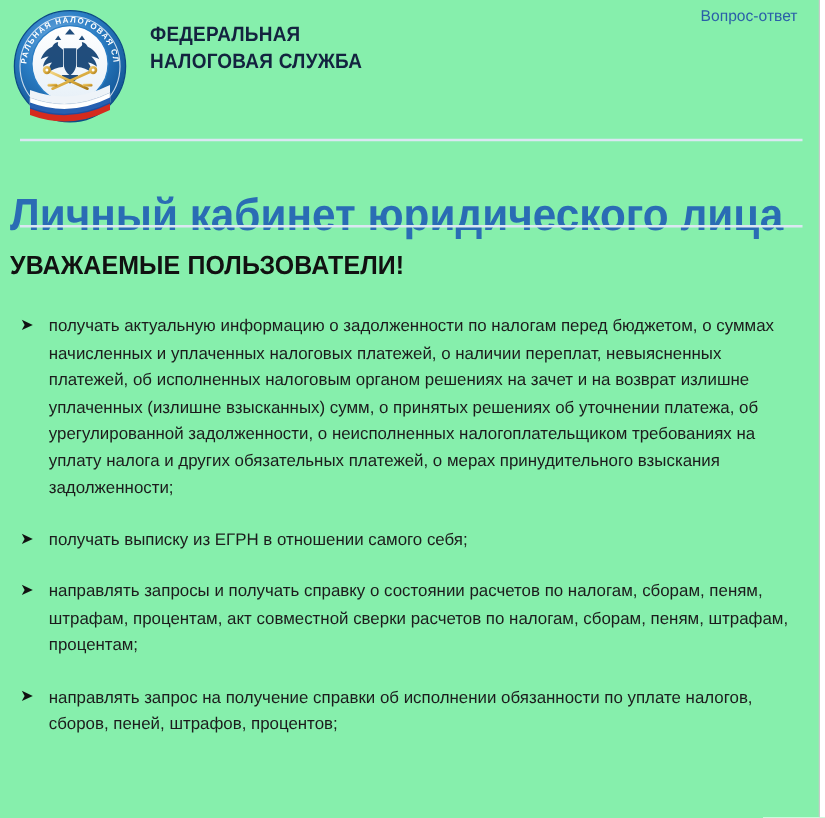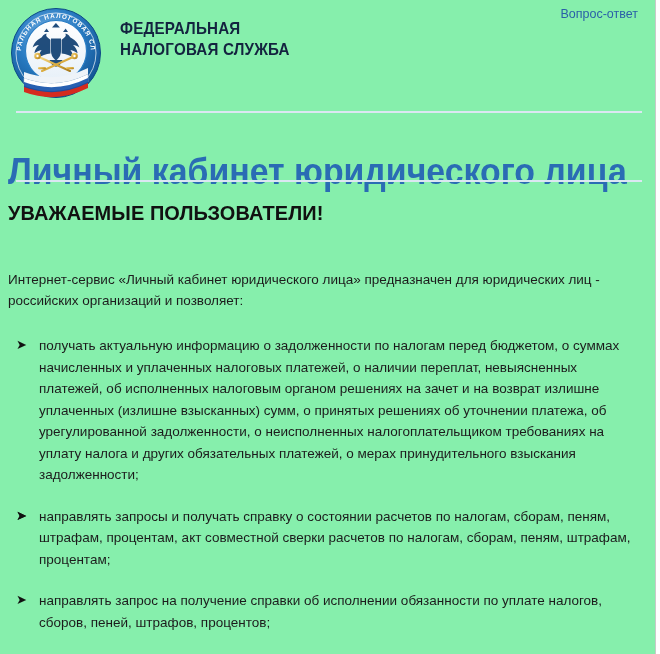--- a/index.html
+++ b/index.html
@@ -267,29 +267,29 @@
     <div class="rule" id="rule-top"></div>
   </div>
 
   <h1 id="main-title">Личный кабинет юридического лица</h1>
   <div class="rule" id="rule-under-title"></div>
 
   <div id="content">
 
     <h2 id="greeting">УВАЖАЕМЫЕ ПОЛЬЗОВАТЕЛИ!</h2>
 
-    <p id="intro">Интернет-сервис «Личный кабинет юридического лица» предназначен для юридических лиц - российских организаций и позволяет:</p>
 
     <ul id="bullets">
       <li>
         <span class="bullet-arrow">➤</span>
         <span>получать актуальную информацию о задолженности по налогам перед бюджетом, о суммах начисленных и уплаченных налоговых платежей, о наличии переплат, невыясненных платежей, об исполненных налоговым органом решениях на зачет и на возврат излишне уплаченных (излишне взысканных) сумм, о принятых решениях об уточнении платежа, об урегулированной задолженности, о неисполненных налогоплательщиком требованиях на уплату налога и других обязательных платежей, о мерах принудительного взыскания задолженности;</span>
       </li>
       <li>
         <span class="bullet-arrow">➤</span>
+        <span>получать выписку из ЕГРН в отношении самого себя;</span>
       </li>
       <li>
         <span class="bullet-arrow">➤</span>
         <span>направлять запросы и получать справку о состоянии расчетов по налогам, сборам, пеням, штрафам, процентам, акт совместной сверки расчетов по налогам, сборам, пеням, штрафам, процентам;</span>
       </li>
       <li>
         <span class="bullet-arrow">➤</span>
         <span>направлять запрос на получение справки об исполнении обязанности по уплате налогов, сборов, пеней, штрафов, процентов;</span>
       </li>
     </ul>

